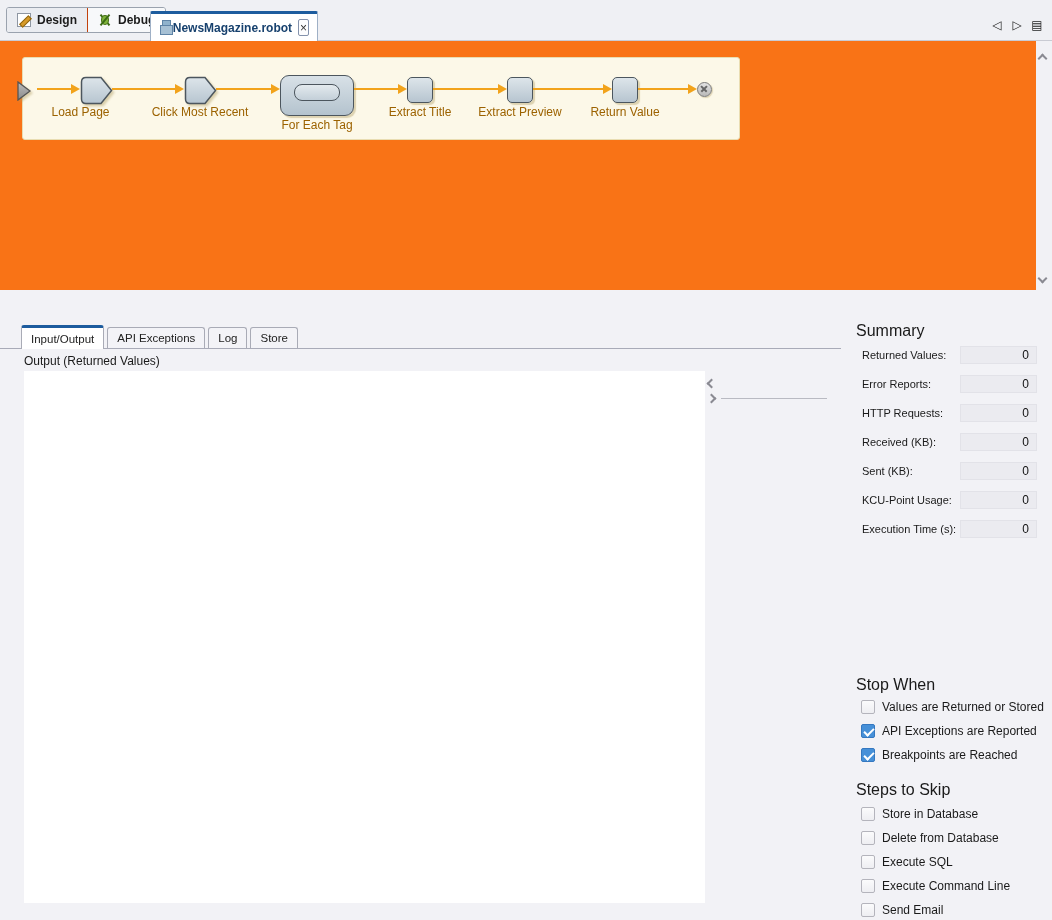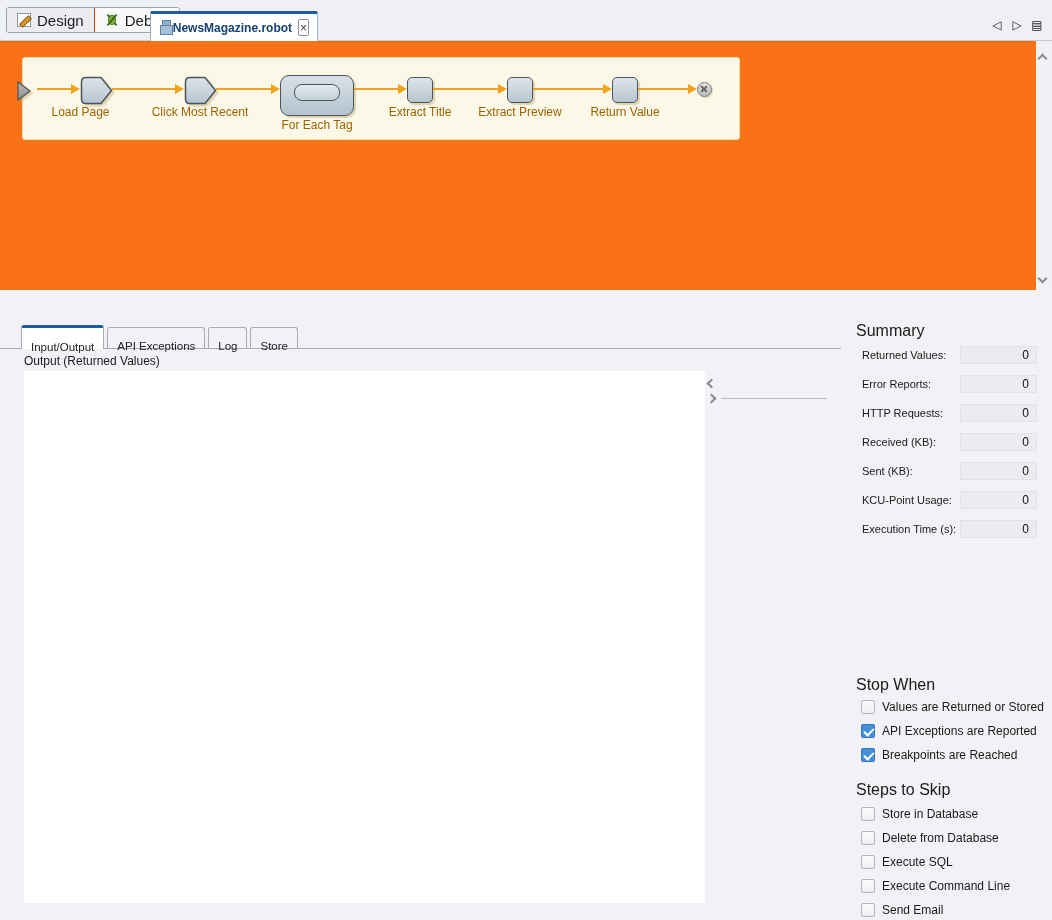--- a/index.html
+++ b/index.html
@@ -6,21 +6,21 @@
   body { font-family:"Liberation Sans","DejaVu Sans",sans-serif; background:#fff; }
   #screen { position:relative; width:1052px; height:920px; background:#f2f2f6; overflow:hidden;
             font-size:12px; color:#1c1c1c; }
 
   
   .toolbar { position:absolute; left:0; top:0; width:1052px; height:40px; background:#eff0f4; }
   .toolbar-line { position:absolute; left:0; top:40px; width:1052px; height:1px; background:#c9cbd3; z-index:1; }
   .seg { position:absolute; left:6px; top:7px; display:flex; height:26px; border:1px solid #9aa2ae; border-radius:3px; overflow:hidden; background:#fff; }
   .seg-btn { display:flex; align-items:center; gap:6px; padding:0 10px; background:#eaecf1; cursor:default; }
   .seg-btn + .seg-btn { border-left:1px solid #c2410c; background:#f7f8fa; }
-  .seg-btn span.lbl { font-size:15px; color:#1c1c1c; }
+  .seg-btn span.lbl { font-size:12px; color:#1c1c1c;font-weight:bold; }
 
   .pencil-icon { position:relative; width:14px; height:14px; background:#fff; border:1px solid #8e96a2; display:inline-block; }
   .pencil-icon::after { content:""; position:absolute; left:1px; top:5px; width:11px; height:3px; background:#d79a28; border:1px solid #8a6210; transform:rotate(-45deg); }
   .bug-icon { position:relative; width:14px; height:14px; display:inline-block; }
   .bug-icon::before, .bug-icon::after { content:""; position:absolute; left:0; top:6px; width:14px; height:2px; background:#3c6b14; }
   .bug-icon::before { transform:rotate(50deg); }
   .bug-icon::after  { transform:rotate(-50deg); }
   .bug-body { position:absolute; left:3px; top:2px; width:8px; height:10px; background:#7fb33a; border:1px solid #466e18; border-radius:50%; }
 
   .doc-tab { position:absolute; left:150px; top:11px; height:30px; width:168px; z-index:2;
@@ -73,21 +73,21 @@
   .sp-down  { position:absolute; left:28px; top:19px; }
   .sp-right { position:absolute; left:981px; top:7px; }
   .zoom-pill { position:absolute; left:995px; top:4px; height:19px; background:#ebecf0; border-radius:3px;
                display:flex; align-items:center; gap:6px; padding:0 7px; }
   .zoom-pill .zv { font-size:12px; color:#333; }
 
   
   .bottom { position:absolute; left:0; top:318px; width:1052px; height:602px; background:#f2f2f6; }
   .tabline { position:absolute; left:0; top:30px; width:841px; height:1px; background:#a9abb8; z-index:1; }
   .btabs { position:absolute; left:21px; top:7px; height:24px; display:flex; align-items:flex-end; gap:3px; z-index:2; }
-  .btab { height:21px; line-height:20px; padding:8px 9px; font-size:11.5px; color:#222; background:#f3f3f7;
+  .btab { height:21px; line-height:20px; padding:0 9px; font-size:11.5px; color:#222; background:#f3f3f7;
           border:1px solid #a9abb6; border-bottom:none; border-radius:3px 3px 0 0; margin-bottom:1px; white-space:nowrap; }
   .btab.sel { height:24px; line-height:22px; background:#fff; border-top:3px solid #1d5c9e; margin-bottom:0; }
 
   .output-label { position:absolute; left:24px; top:36px; font-size:12px; color:#1a1a1a; }
   .output-box { position:absolute; left:24px; top:53px; width:681px; height:532px; background:#fff; }
   .ms-left  { position:absolute; left:708px; top:62px; }
   .ms-right { position:absolute; left:708px; top:77px; }
   .ms-line  { position:absolute; left:721px; top:80px; width:106px; height:1px; background:#b9bac2; }
 
   .side-title { position:absolute; left:856px; font-size:16px; color:#1a1a1a; }

